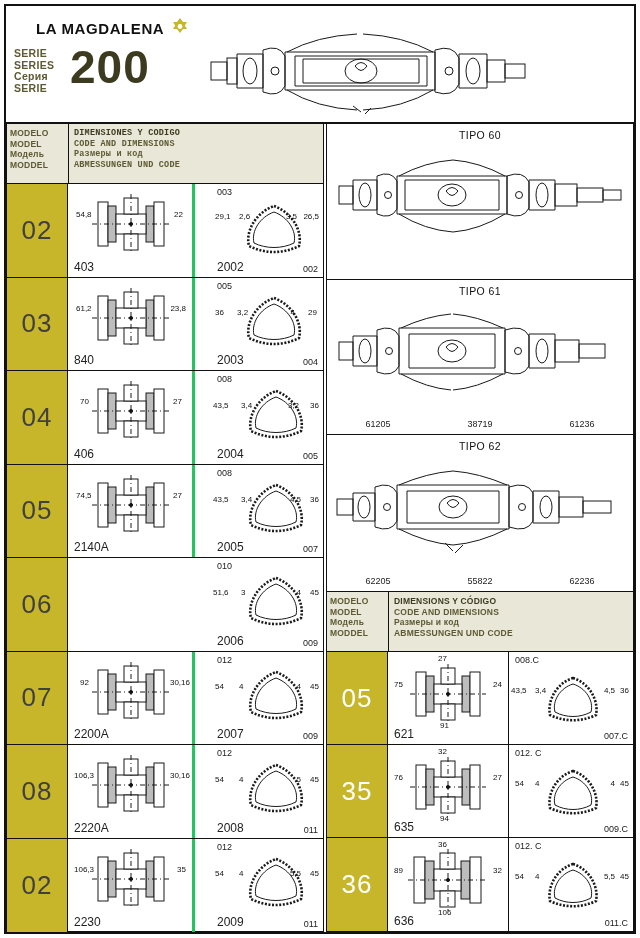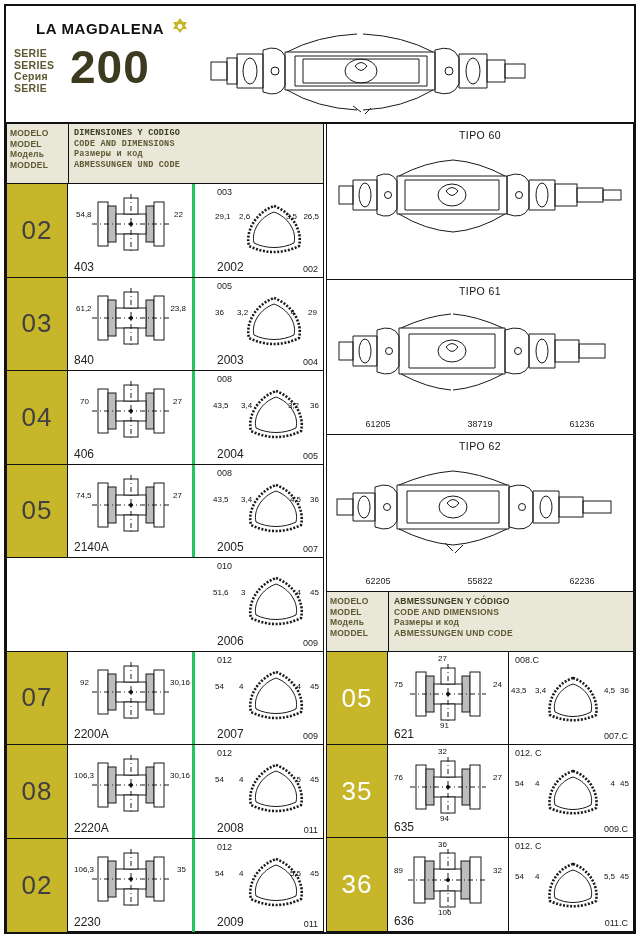--- a/index.html
+++ b/index.html
@@ -281,20 +281,21 @@
         <span class="dim" style="left:2px;top:30px">43,5</span>
         <span class="dim" style="left:30px;top:30px">3,4</span>
         <span class="dim" style="right:22px;top:30px">4,5</span>
         <span class="dim" style="right:4px;top:30px">36</span>
         <span class="code-bl">2005</span>
         <span class="code-br">007</span>
       </div>
     </div>
 
     <div class="lrow">
+      <div class="model">06</div>
       <div class="tube">
         <span class="code-tl">010</span>
         <svg width="70" height="56" viewBox="0 0 70 56" style="position:absolute;left:30px;top:16px">
           <path d="M35 4 C52 10 64 28 60 44 C44 52 26 52 10 44 C6 28 18 10 35 4z" fill="none" stroke="#1a1a1a" stroke-width="2.6" stroke-dasharray="2,1.6"></path>
           <path d="M35 10 C49 15 58 29 55 41 C43 47 27 47 15 41 C12 29 21 15 35 10z" fill="none" stroke="#1a1a1a" stroke-width="1"></path>
         </svg>
         <span class="dim" style="left:2px;top:30px">51,6</span>
         <span class="dim" style="left:30px;top:30px">3</span>
         <span class="dim" style="right:22px;top:30px">4</span>
         <span class="dim" style="right:4px;top:30px">45</span>
@@ -511,21 +512,21 @@
   </div>
 
   <div class="rhead">
     <div class="c1">
       <div class="lbl">MODELO</div>
       <div class="lbl">MODEL</div>
       <div class="lbl">Модель</div>
       <div class="lbl">MODDEL</div>
     </div>
     <div class="c2">
-      <div class="lbl dark">ABMESSUNGEN Y CÓDIGO</div>
+      <div class="lbl dark">DIMENSIONS Y CÓDIGO</div>
       <div class="lbl">CODE AND DIMENSIONS</div>
       <div class="lbl">Размеры и код</div>
       <div class="lbl">ABMESSUNGEN UND CODE</div>
     </div>
   </div>
 
   <div class="rtable">
 
     <div class="rrow">
       <div class="model">05</div>

